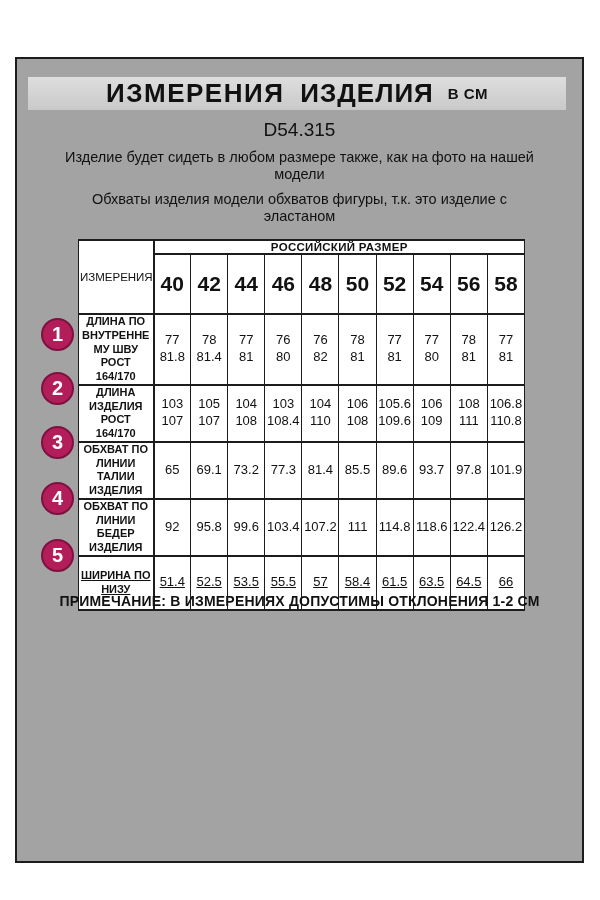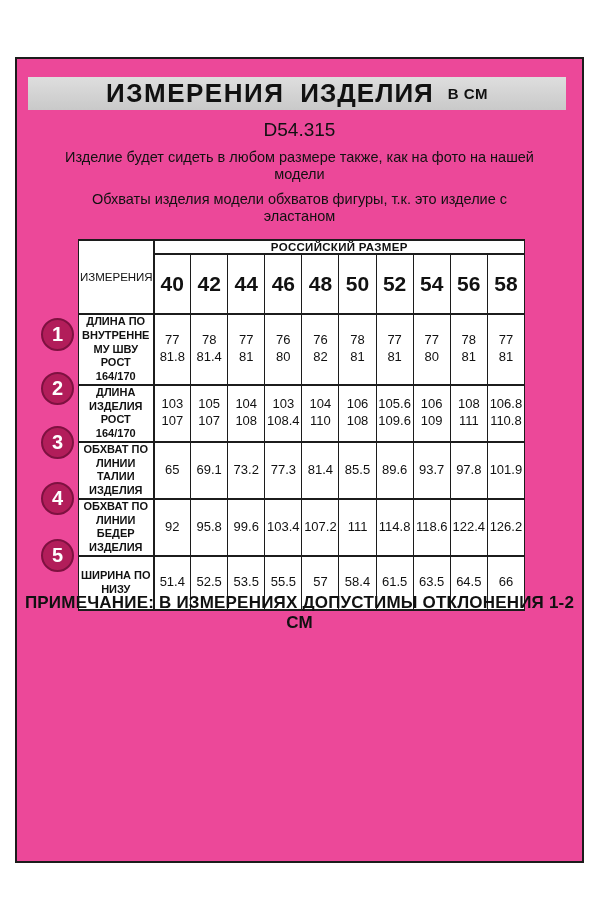--- a/index.html
+++ b/index.html
@@ -3,21 +3,21 @@
 <meta charset="utf-8">
 <style>
   html,body { margin:0; padding:0; }
   body {
     width:600px; height:900px; background:#ffffff; position:relative;
     font-family:"Liberation Sans", sans-serif; color:#111;
     -webkit-font-smoothing:antialiased;
   }
   .frame {
     position:absolute; left:15px; top:57px; width:569px; height:806px;
-    border:2px solid #1c1c1c; box-sizing:border-box; background:#ec4899;
+    border:2px solid #1c1c1c; box-sizing:border-box; background:#a3a3a3;
   }
   .titlebar {
     position:absolute; left:11px; top:18px; width:538px; height:33px;
     background:linear-gradient(180deg,#dedede 0%,#c9c9c9 100%);
     display:flex; align-items:center; justify-content:center;
   }
   .t1 { font-size:26px; font-weight:600; letter-spacing:1.5px; }
   .t2 { font-size:26px; font-weight:800; letter-spacing:1px; margin-left:16px; }
   .t3 { font-size:15px; font-weight:700; letter-spacing:.5px; margin-left:14px; }
   .model {
@@ -44,33 +44,33 @@
   .group    { font-size:11.5px; font-weight:600; letter-spacing:.3px; }
   .size-cell{ font-size:21px; font-weight:800; }
   .rowlabel { font-size:11px; font-weight:700; white-space:pre-line; line-height:1.25; border-right-width:2px !important; }
   .val      { font-size:13px; font-weight:400; white-space:pre-line; line-height:1.3; }
   tr.hr1 { height:11px; }
   tr.hr2 { height:60px; }
   tr.dr1 { height:52px; }
   tr.dr2 { height:47px; }
   tr.dr3 { height:52px; }
   tr.dr4 { height:52px; }
-  tr.dr5 { height:54px; }
+  tr.dr5 { height:54px;text-decoration:underline; }
 
   .badge {
     position:absolute; left:24px; width:33px; height:33px; border-radius:50%;
     background:#b21d5a; border:2px solid #7e1140; box-sizing:border-box;
     color:#fff; font-size:20px; font-weight:800;
     display:flex; align-items:center; justify-content:center;
   }
   .b1 { top:259px; } .b2 { top:313px; } .b3 { top:367px; } .b4 { top:423px; } .b5 { top:480px; }
 
   .footnote {
     position:absolute; top:534px; left:0; width:100%;
-    text-align:center; font-size:17px; font-weight:700; letter-spacing:.2px;
+    text-align:center; font-size:14px; font-weight:700; letter-spacing:.2px;
   }
 </style>
 </head>
 <body>
 
 <div class="frame">
 
   <div class="titlebar">
     <span class="t1">ИЗМЕРЕНИЯ</span>
     <span class="t2">ИЗДЕЛИЯ</span>

